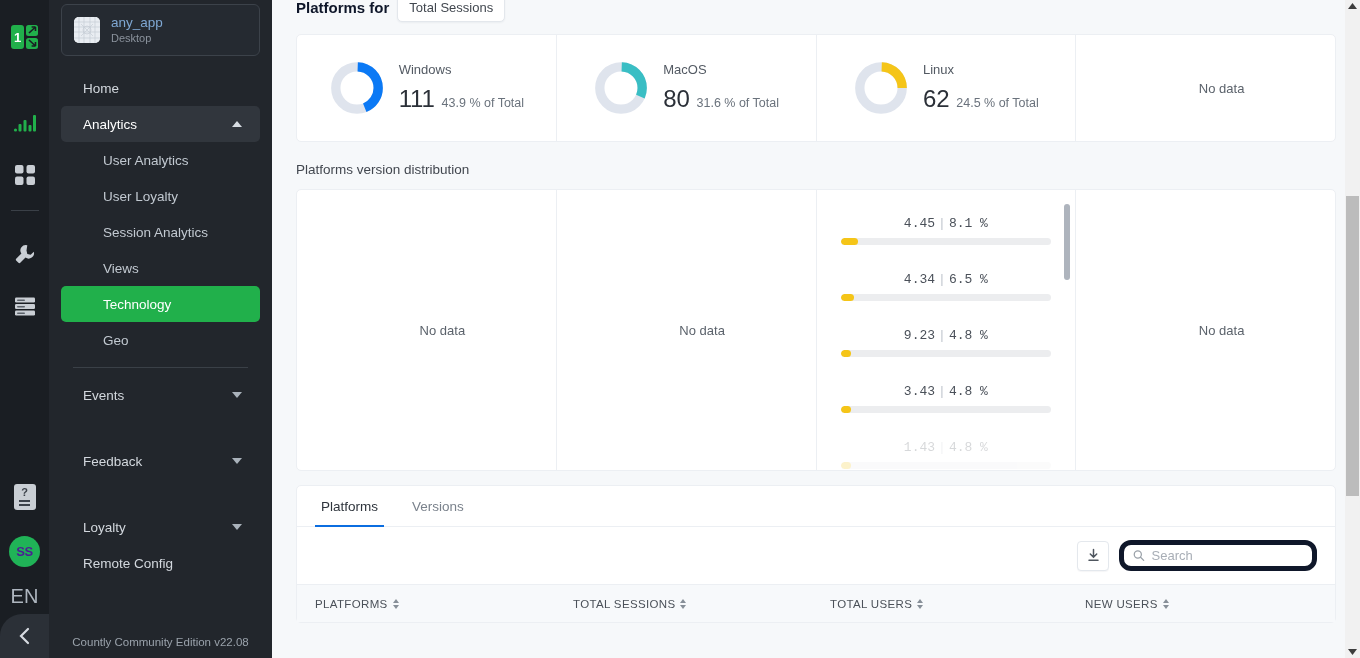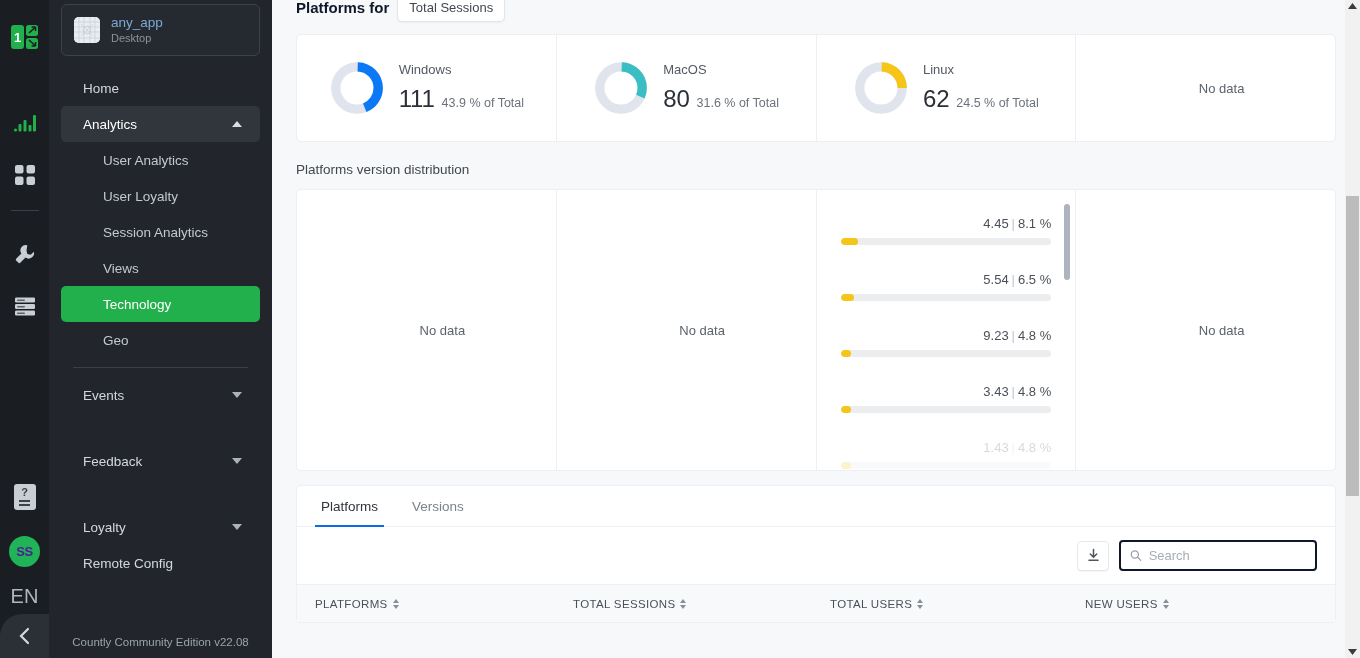--- a/index.html
+++ b/index.html
@@ -147,21 +147,21 @@
     flex: 1 1 0; border-right: 1px solid #eceff3;
     position: relative; overflow: hidden;
     display: flex; align-items: center; justify-content: center;
   }
   .ver-cell:last-child { border-right: none; }
   .bars-wrap {
     position: absolute; inset: 0;
     padding: 26px 24px 0 24px; overflow: hidden;
   }
   .bar-row { margin-bottom: 27px; }
-  .bar-top { display: flex; justify-content: flex-end; align-items: baseline; }
+  .bar-top { display: flex; justify-content: center; align-items: baseline; font-family: Liberation Mono, monospace; }
   .bar-name { font-size: 13px; color: #4a5059; }
   .bar-stat { font-size: 13px; color: #4a5059; }
   .bar-stat .sep { color: #c0c6cd; margin: 0 3px; }
   .bar-track {
     height: 7px; border-radius: 4px; background: #ecedef; margin-top: 7px;
     overflow: hidden;
   }
   .bar-fill { height: 7px; border-radius: 4px; background: #f5c518; }
   .inner-sb {
     position: absolute; right: 5px; top: 14px;
@@ -177,21 +177,21 @@
     border-bottom: 2px solid transparent; margin-bottom: -1px;
   }
   .tab.active { color: #2e343c; border-bottom-color: #0b6de0; }
   .tools { height: 57px; display: flex; align-items: center; justify-content: flex-end; padding: 0 18px; gap: 10px; }
   .icon-btn {
     width: 32px; height: 30px; border: 1px solid #e4e8ed; border-radius: 4px;
     background: #fff; display: flex; align-items: center; justify-content: center; cursor: pointer;
     box-shadow: 0 1px 1px rgba(20,30,50,0.04);
   }
   .search {
-    width: 198px; height: 31px; border: 2px solid #0f172a; border-radius: 4px;
+    width: 198px; height: 31px; border: 5px solid #0f172a; border-radius: 12px;
     display: flex; align-items: center; padding: 0 9px; gap: 7px; background: #fff; cursor: text;
   }
   .search input {
     border: none; outline: none; font-size: 13px; color: #6d757e;
     font-family: "Liberation Sans", sans-serif; width: 100%; background: transparent;
   }
   .search input::placeholder { color: #a8aeb6; }
   .thead {
     display: flex; height: 38px; align-items: center;
     background: #f7f9fb; border-top: 1px solid #eceff3;
@@ -454,21 +454,21 @@
                 <span class="bar-name">4.4</span>
                 <span class="bar-stat"><span>5</span><span class="sep">|</span><span>8.1 %</span></span>
               </div>
               <div class="bar-track">
                 <div class="bar-fill" style="width:8.1%"></div>
               </div>
             </div>
 
             <div class="bar-row">
               <div class="bar-top">
-                <span class="bar-name">5.5</span>
+                <span class="bar-name">4.3</span>
                 <span class="bar-stat"><span>4</span><span class="sep">|</span><span>6.5 %</span></span>
               </div>
               <div class="bar-track">
                 <div class="bar-fill" style="width:6.5%"></div>
               </div>
             </div>
 
             <div class="bar-row">
               <div class="bar-top">
                 <span class="bar-name">9.2</span>

